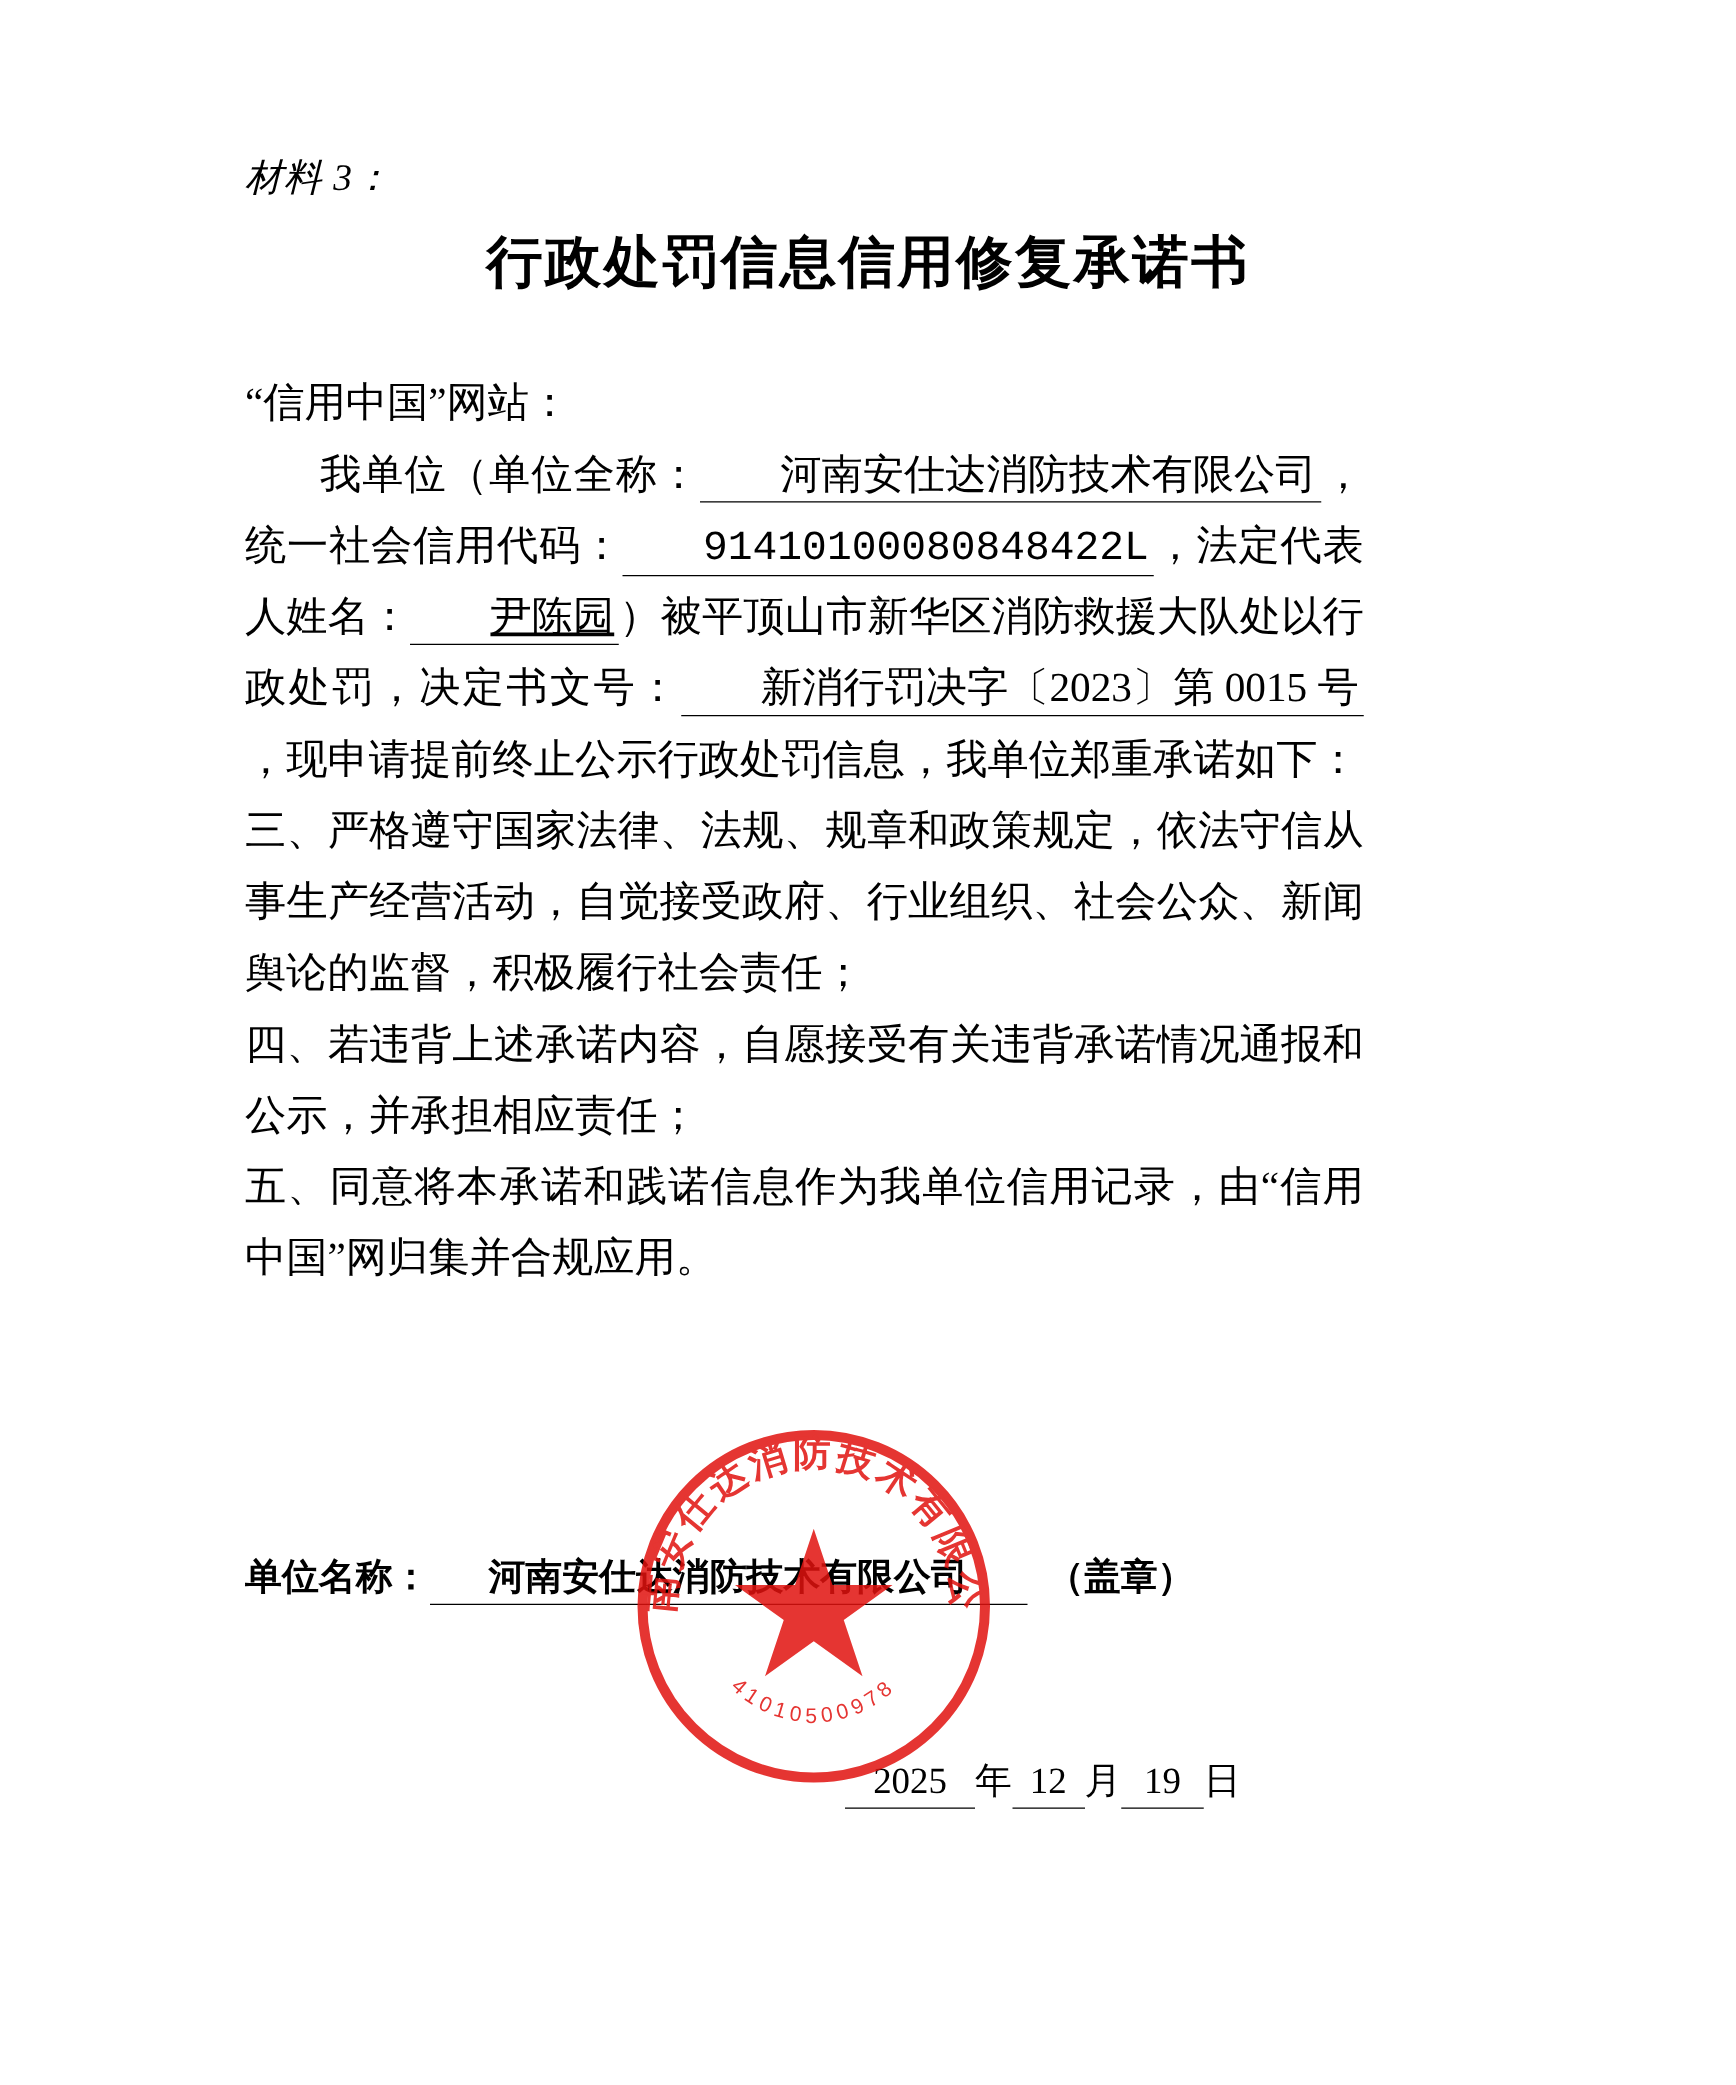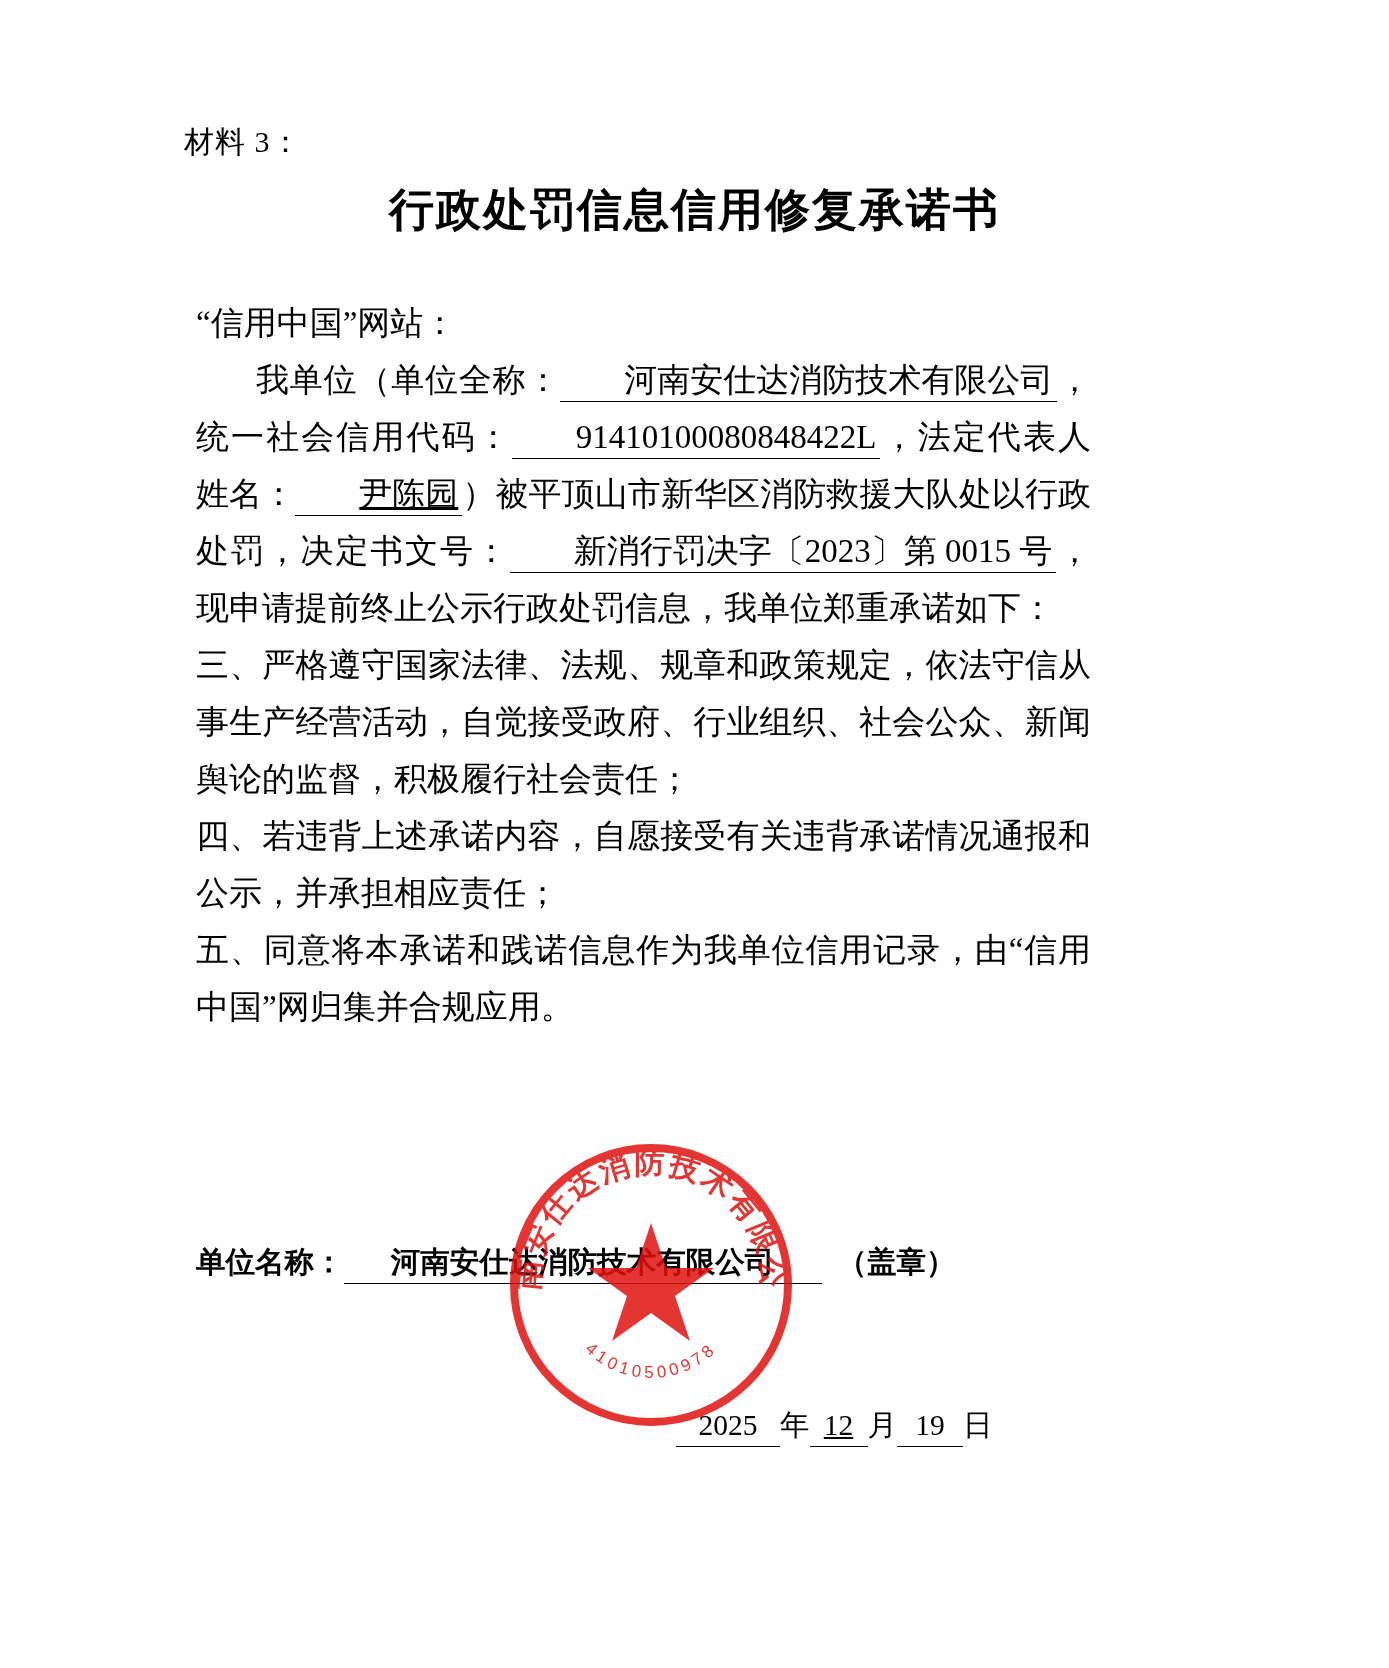--- a/index.html
+++ b/index.html
@@ -16,24 +16,25 @@
     overflow: hidden;
   }
   .page {
     position: absolute;
     left: 0; top: 0;
     width: 1389px;
     height: 1668px;
   }
   .material-label {
     position: absolute;
-    left: 184px;
+    left: 196px;
     top: 122px;
     font-size: 30px;
     letter-spacing: 1px;
+    font-style: italic;
   }
   .doc-title {
     position: absolute;
     left: 0;
     top: 180px;
     width: 1389px;
     text-align: center;
     font-size: 45px;
     font-weight: bold;
     letter-spacing: 2px;
@@ -57,21 +58,21 @@
   }
   .fill {
     border-bottom: 1.5px solid #000;
     display: inline-block;
     text-align: center;
     padding: 0 4px;
     line-height: 42px;
     vertical-align: baseline;
   }
   .fill-company { min-width: 462px; }
-  .fill-code { min-width: 355px; }
+  .fill-code { min-width: 355px; font-family: Liberation Mono, monospace; }
   .fill-legal { min-width: 152px; text-decoration: underline; }
   .fill-docno { min-width: 478px; }
 
   .sign-row {
     position: absolute;
     left: 196px;
     top: 1234px;
     font-size: 29.5px;
     line-height: 57px;
     white-space: nowrap;
@@ -85,21 +86,21 @@
   }
   .date-row {
     position: absolute;
     left: 676px;
     top: 1400px;
     font-size: 29.5px;
     line-height: 50px;
     white-space: nowrap;
   }
   .fill-year { min-width: 96px; }
-  .fill-month { min-width: 50px; text-decoration: underline; }
+  .fill-month { min-width: 50px; }
   .fill-day { min-width: 58px; }
 
   
   .seal {
     position: absolute;
     left: 506px;
     top: 1140px;
     width: 290px;
     height: 290px;
     pointer-events: none;

